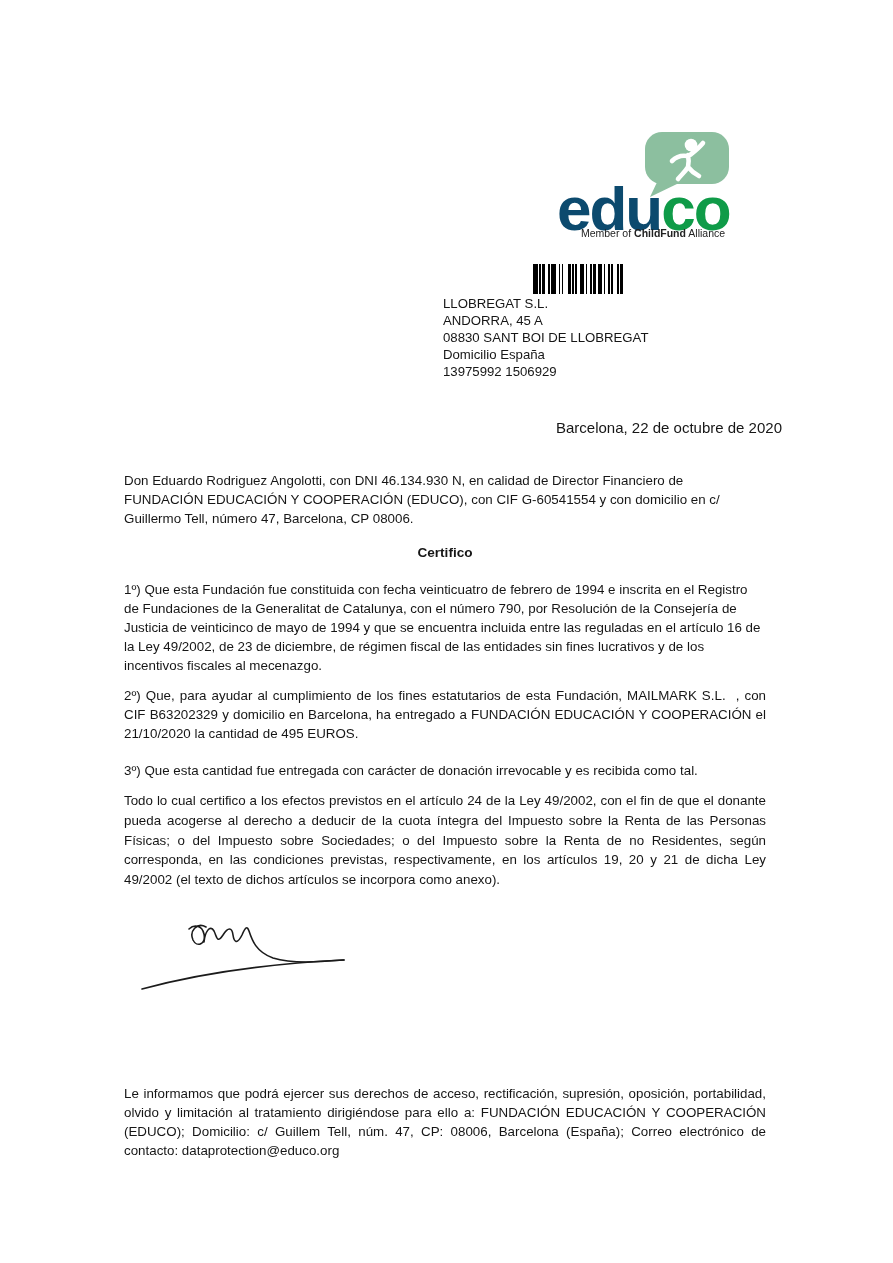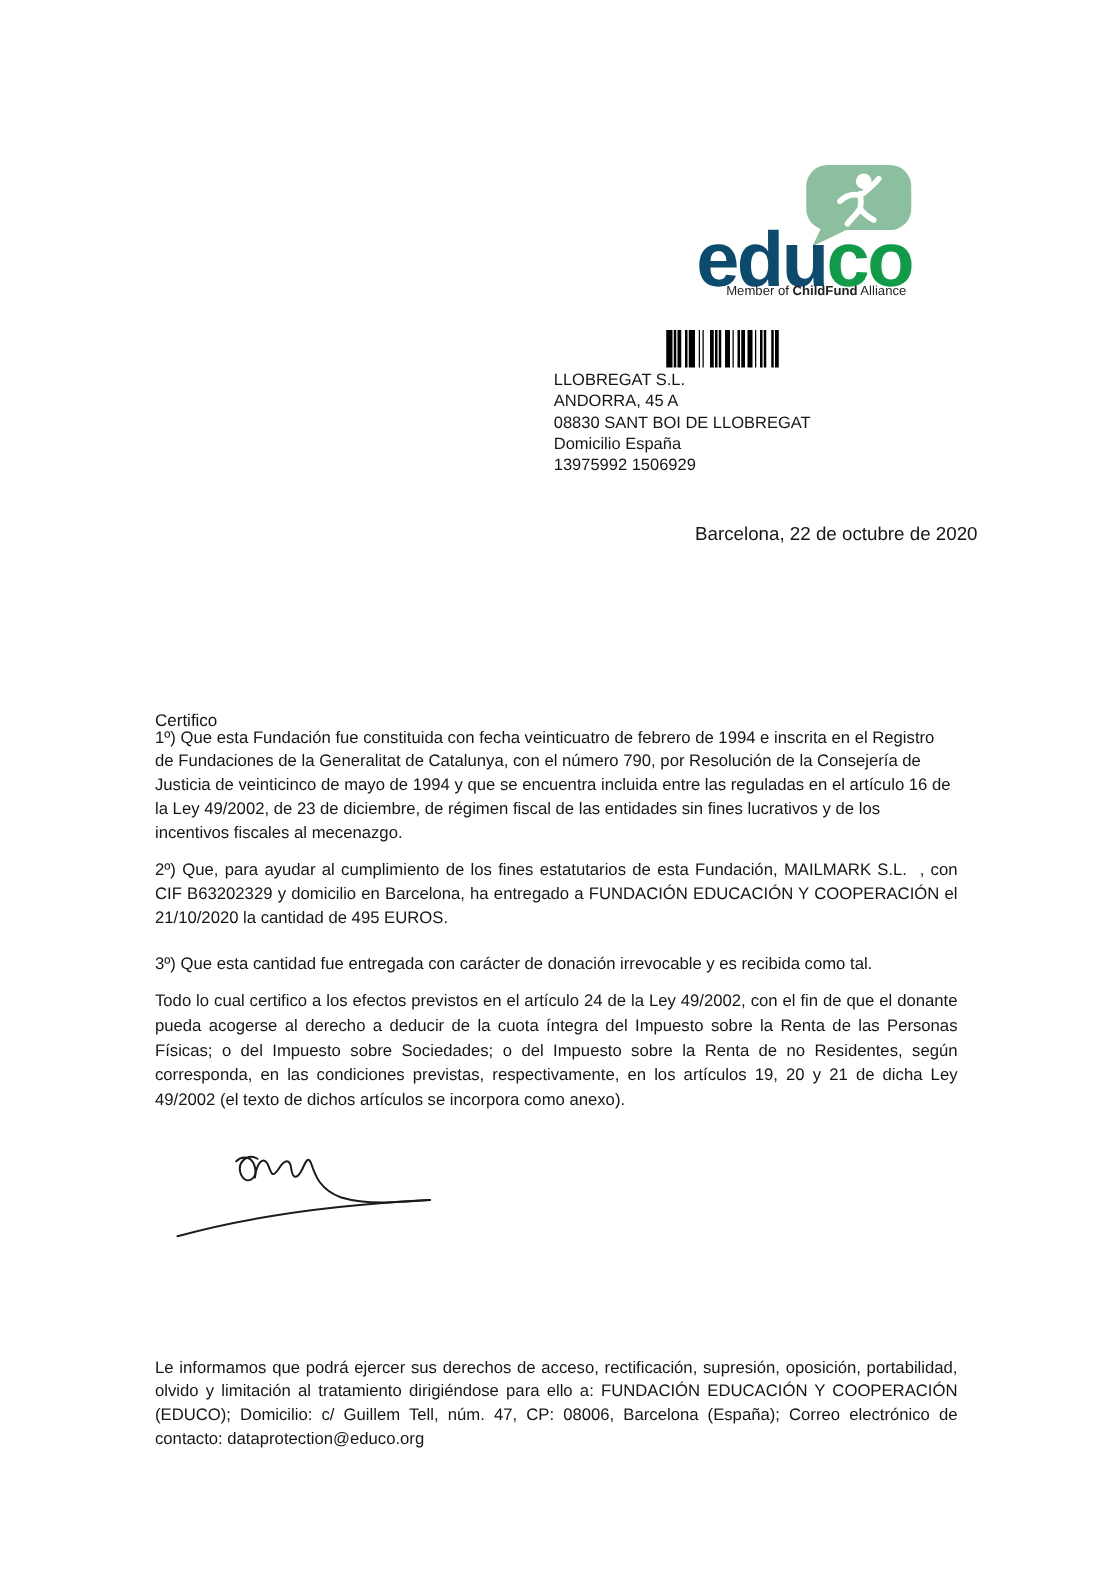--- a/index.html
+++ b/index.html
@@ -46,21 +46,21 @@
     font-size:13.2px;line-height:16.9px;white-space:nowrap;
   }
   
   .date{
     position:absolute;left:140px;top:419px;width:642px;
     text-align:right;font-size:15px;
   }
   
   .heading{
     position:absolute;left:124px;top:545px;width:642px;
-    text-align:left;font-weight:normal;font-size:13.6px;margin-top:24px;
+    text-align:center;font-weight:bold;font-size:13.6px;
   }
   
   .signature-svg{position:absolute;left:138px;top:912px;width:210px;height:85px;}
   .signer{
     position:absolute;left:124px;top:1018px;
     font-size:13.35px;line-height:16.8px;
   }
 </style>
 </head>
 <body>
@@ -123,20 +123,21 @@
   <div class="address">
     <div>LLOBREGAT S.L.</div>
     <div>ANDORRA, 45 A</div>
     <div>08830 SANT BOI DE LLOBREGAT</div>
     <div>Domicilio España</div>
     <div>13975992 1506929</div>
   </div>
 
   <div class="date">Barcelona, 22 de octubre de 2020</div>
 
+  <p class="body-par" style="top:471px">Don Eduardo Rodriguez Angolotti, con DNI 46.134.930 N, en calidad de Director Financiero de FUNDACIÓN EDUCACIÓN Y COOPERACIÓN (EDUCO), con CIF G-60541554 y con domicilio en c/ Guillermo Tell, número 47, Barcelona, CP 08006.</p>
 
   <div class="heading">Certifico</div>
 
   <p class="body-par" style="top:580px">1º) Que esta Fundación fue constituida con fecha veinticuatro de febrero de 1994 e inscrita en el Registro de Fundaciones de la Generalitat de Catalunya, con el número 790, por Resolución de la Consejería de Justicia de veinticinco de mayo de 1994 y que se encuentra incluida entre las reguladas en el artículo 16 de la Ley 49/2002, de 23 de diciembre, de régimen fiscal de las entidades sin fines lucrativos y de los incentivos fiscales al mecenazgo.</p>
 
   <p class="body-par justify" style="top:686px">2º) Que, para ayudar al cumplimiento de los fines estatutarios de esta Fundación, MAILMARK S.L.&nbsp;&nbsp;, con CIF B63202329 y domicilio en Barcelona, ha entregado a FUNDACIÓN EDUCACIÓN Y COOPERACIÓN el 21/10/2020 la cantidad de 495 EUROS.</p>
 
   <p class="body-par" style="top:761px">3º) Que esta cantidad fue entregada con carácter de donación irrevocable y es recibida como tal.</p>
 
   <p class="body-par justify" style="top:791px;line-height:19.8px">Todo lo cual certifico a los efectos previstos en el artículo 24 de la Ley 49/2002, con el fin de que el donante pueda acogerse al derecho a deducir de la cuota íntegra del Impuesto sobre la Renta de las Personas Físicas; o del Impuesto sobre Sociedades; o del Impuesto sobre la Renta de no Residentes, según corresponda, en las condiciones previstas, respectivamente, en los artículos 19, 20 y 21 de dicha Ley 49/2002 (el texto de dichos artículos se incorpora como anexo).</p>

